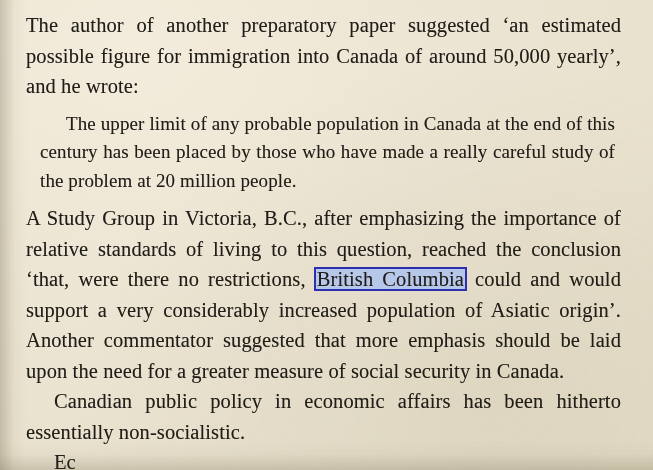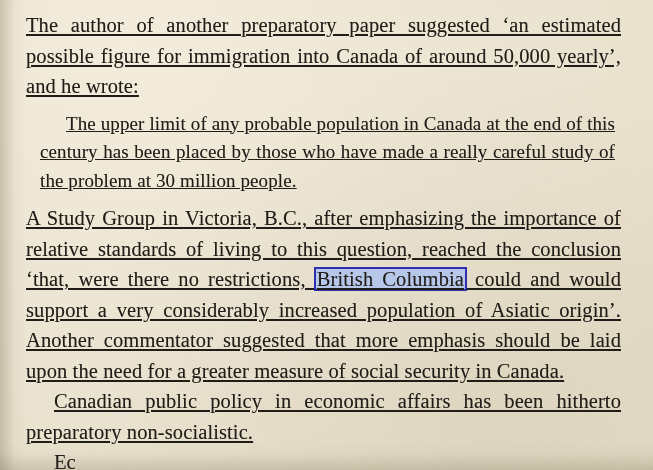--- a/index.html
+++ b/index.html
@@ -41,21 +41,20 @@
   }
   p {
     margin: 0;
     font-size: 20.5px;
     line-height: 30.5px;
     text-align: justify;
     text-justify: inter-word;
     letter-spacing: 0.1px;
     color: #201d18;
     text-shadow: 0 0 0.6px rgba(40,35,25,0.35);
-    text-decoration: underline;
   }
   p.para-indent {
     text-indent: 28px;
   }
   p.quote {
     font-size: 19px;
     line-height: 28.5px;
     margin-left: 14px;
     margin-right: 6px;
     text-indent: 26px;
@@ -96,24 +95,24 @@
 <div class="page">
   <div class="edge-shadow"></div>
   <div class="bottom-shadow"></div>
 
   <div class="text-block">
 
     <p class="body">The author of another preparatory paper suggested ‘an estimated possible figure for immigration into Canada of around 50,000 yearly’, and he wrote:</p>
 
     <div class="gap-quote"></div>
 
-    <p class="quote">The upper limit of any probable population in Canada at the end of this century has been placed by those who have made a really careful study of the problem at 30 million people.</p>
+    <p class="quote">The upper limit of any probable population in Canada at the end of this century has been placed by those who have made a really careful study of the problem at 20 million people.</p>
 
     <div class="gap-quote"></div>
 
     <p class="body"><span>A Study Group in Victoria, B.C., after emphasizing the importance of relative standards of living to this question, reached the conclusion ‘that, were there no restrictions, </span><span class="highlight">British Columbia</span><span> could and would support a very considerably increased population of Asiatic origin’. Another commentator suggested that more emphasis should be laid upon the need for a greater measure of social security in Canada.</span></p>
 
-    <p class="body para-indent">Canadian public policy in economic affairs has been hitherto preparatory non-socialistic.</p>
+    <p class="body para-indent">Canadian public policy in economic affairs has been hitherto essentially non-socialistic.</p>
 
     <p class="tail">Ec</p>
 
   </div>
 </div>
 
 </body></html>

